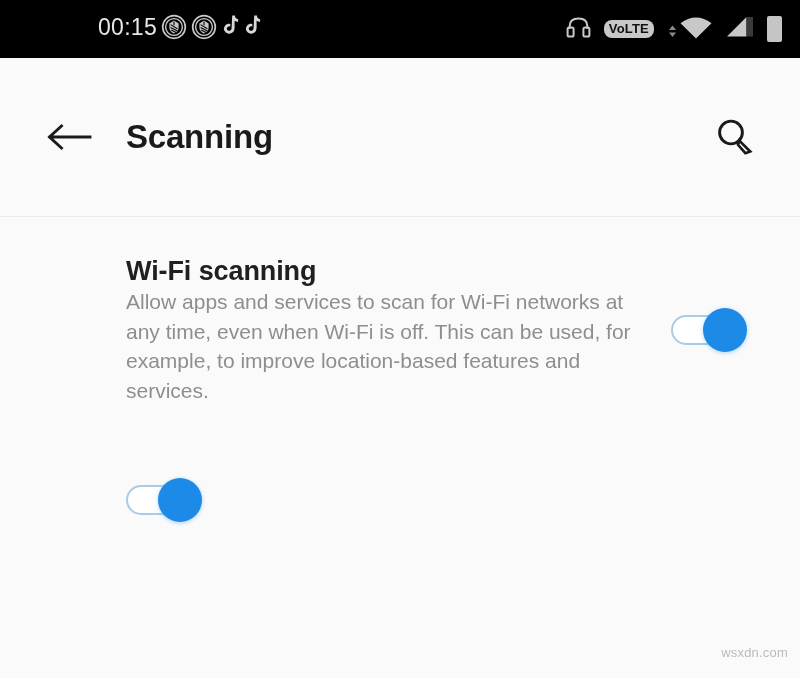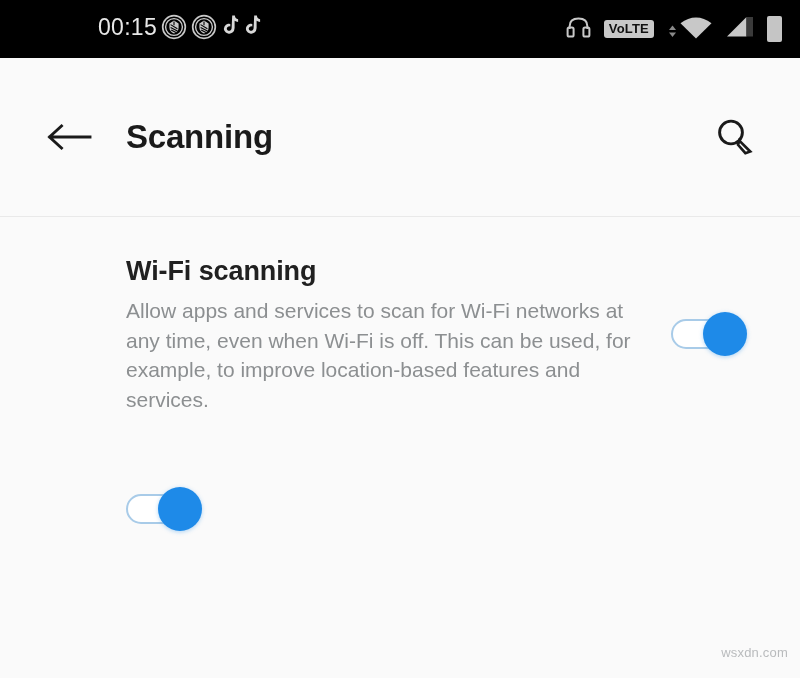--- a/index.html
+++ b/index.html
@@ -48,21 +48,21 @@
     letter-spacing: 0.3px;
     font-weight: 400;
   }
 
   .shield-icon { display: block; }
   .tiktok-icon { display: block; }
   .headphone-icon { display: block; }
 
   .volte-badge {
     background: #c8c8c8;
-    border-radius: 3px;
+    border-radius: 8px;
     color: #111;
     font-size: 13px;
     font-weight: 700;
     letter-spacing: 0.2px;
     padding: 2px 5px 3px 5px;
     line-height: 1;
     display: flex;
     align-items: center;
     font-family: "Liberation Sans", sans-serif;
   }
@@ -146,21 +146,20 @@
     font-weight: 700;
     line-height: 1.2;
     letter-spacing: -0.1px;
     font-family: "Liberation Sans", sans-serif;
   }
 
   .pref-summary {
     font-size: 21px;
     color: #8c8f91;
     line-height: 1.40;
-    margin-top: 9px;
     font-family: "Liberation Sans", sans-serif;
   }
 
   
   .switch {
     flex: 0 0 auto;
     position: relative;
     width: 76px;
     height: 44px;
     display: flex;

